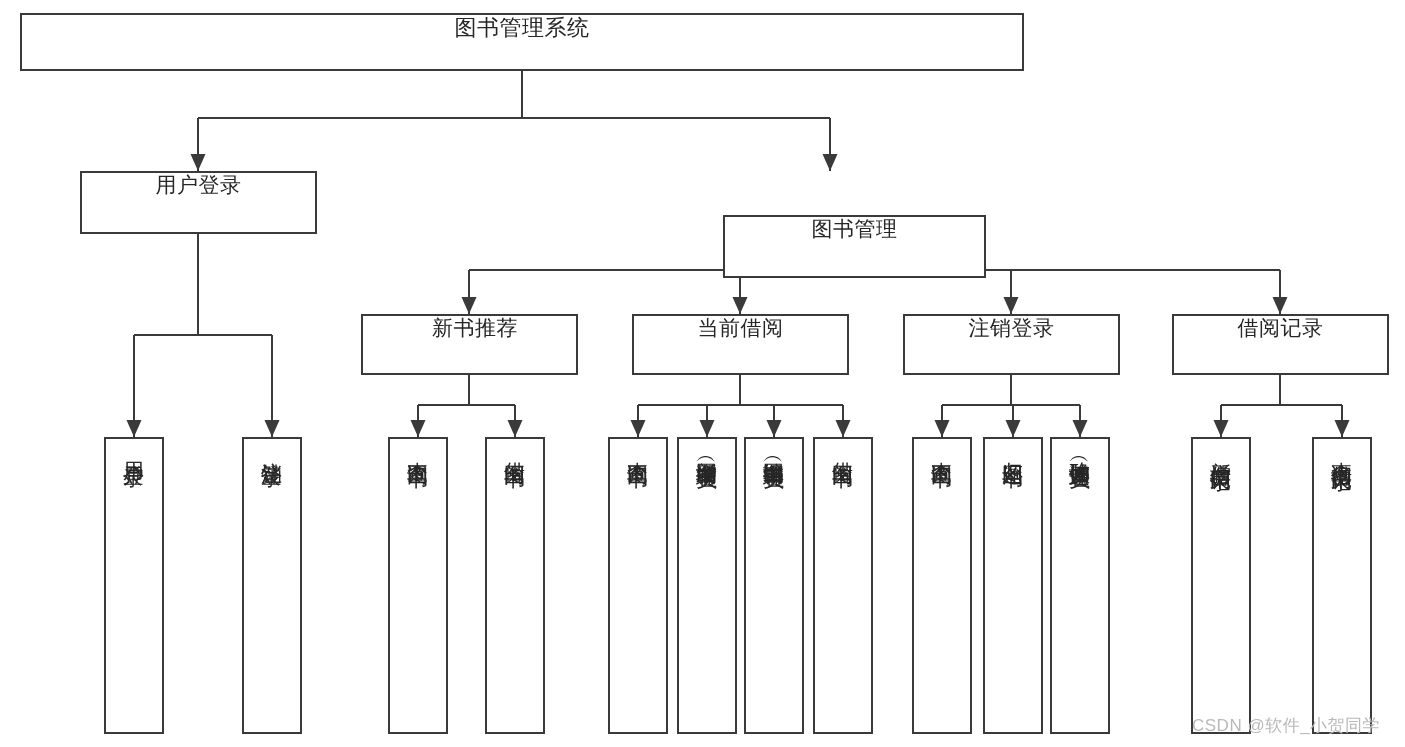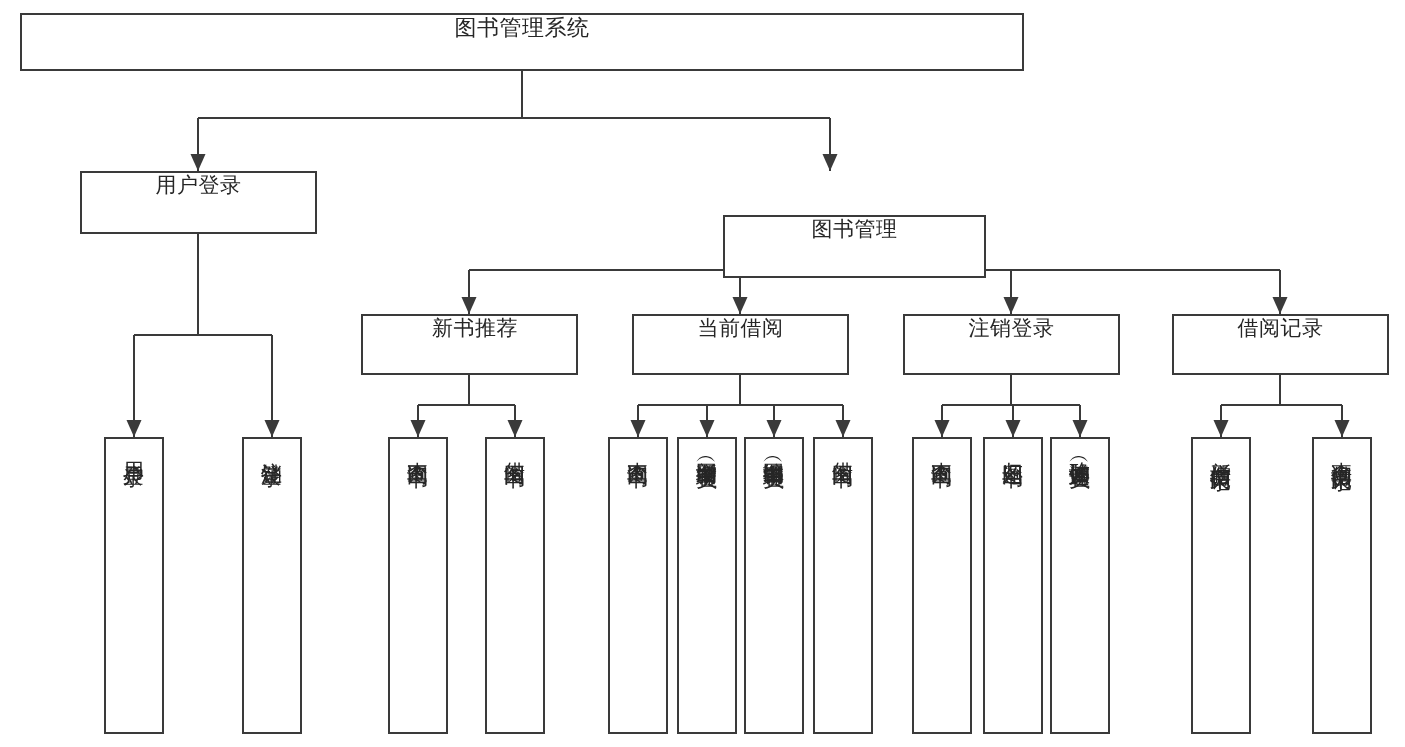--- a/index.html
+++ b/index.html
@@ -188,13 +188,14 @@
       <div class="node leaf vert tall-text" style="left: 1050px; top: 437px; width: 60px; height: 297px;">
         <span class="label">确认归还（管理员）</span>
       </div>
       <div class="node leaf vert" style="left: 1191px; top: 437px; width: 60px; height: 297px;">
         <span class="label">新增借阅记录</span>
       </div>
       <div class="node leaf vert" style="left: 1312px; top: 437px; width: 60px; height: 297px;">
         <span class="label">查询借阅记录</span>
       </div>
     </div>
+  <div class="watermark" style="left: 1192px; top: 714px;">CSDN @软件_小贺同学</div>
 </div>
 
 </body></html>

